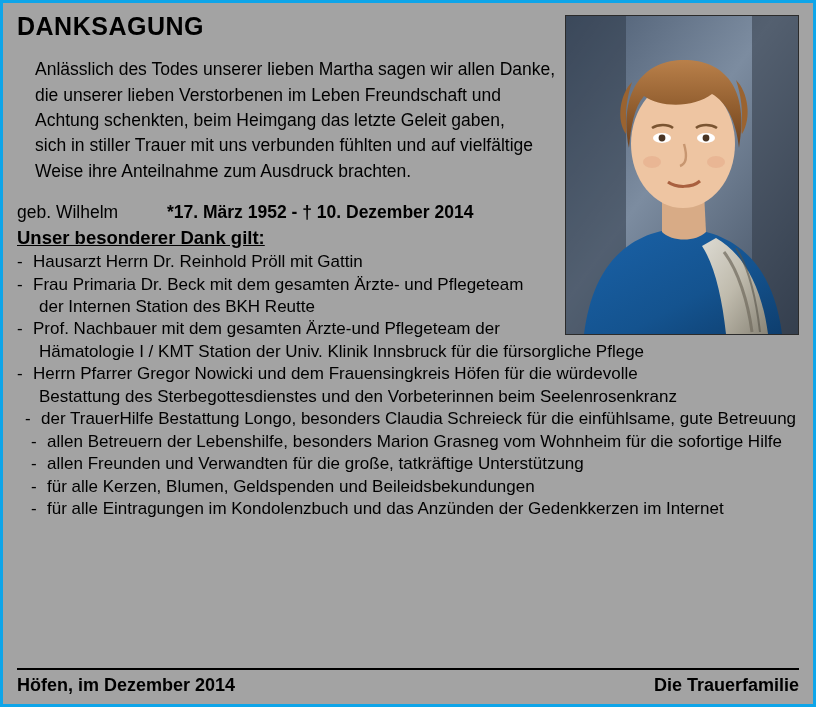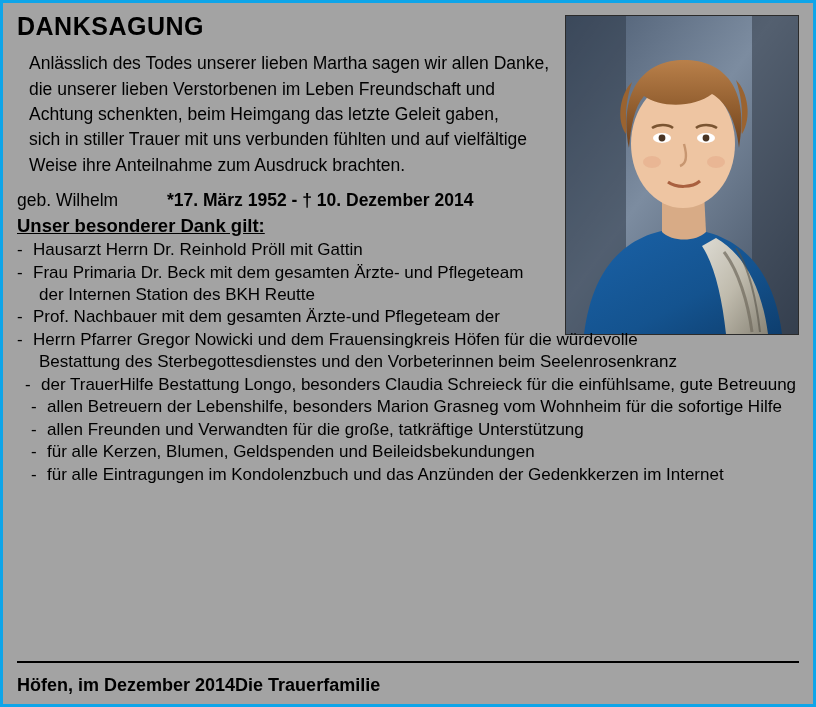--- a/index.html
+++ b/index.html
@@ -39,21 +39,21 @@
     font-size: 25px;
     font-weight: bold;
     letter-spacing: 0.5px;
     margin: 0 0 4px 0;
     line-height: 1.05;
   }
   .intro {
     width: 520px;
     font-size: 17.5px;
     line-height: 1.45;
-    margin: 12px;
+    margin: 18px;
   }
   .intro p { margin: 0; white-space: nowrap; }
 
   .deceased-name {
     font-family: "Liberation Serif", serif;
     font-style: italic;
     font-weight: bold;
     font-size: 43px;
     margin: 14px 0 2px 18px;
     letter-spacing: 1px;
@@ -97,24 +97,25 @@
   }
   li.indent-1 { margin-left: 8px; }
   li.indent-2 { margin-left: 14px; }
 
   .footer {
     position: absolute;
     left: 14px;
     right: 14px;
     bottom: 8px;
     display: flex;
+    justify-content: space-between;
     font-size: 18px;
     font-weight: bold;
     border-top: 2px solid #000;
-    padding-top: 12px;
+    padding-top: 5px;
   }
 </style>
 </head>
 <body>
 
 <div class="notice">
 
   <div class="portrait">
     <svg viewBox="0 0 232 318" preserveAspectRatio="none">
       <defs>
@@ -185,21 +186,21 @@
   <div class="dates-row">
     <span class="maiden">geb. Wilhelm</span>
     <span class="lifespan">*17. März 1952  -  † 10. Dezember 2014</span>
   </div>
 
   <div class="thanks-title">Unser besonderer Dank gilt:</div>
 
   <ul class="thanks-list">
     <li><span class="dash">-</span><span>Hausarzt Herrn Dr. Reinhold Pröll mit Gattin</span></li>
     <li><span class="dash">-</span><span>Frau Primaria Dr. Beck mit dem gesamten Ärzte- und Pflegeteam</span><span class="l2">der Internen Station des BKH Reutte</span></li>
-    <li><span class="dash">-</span><span>Prof. Nachbauer mit dem gesamten Ärzte-und Pflegeteam der</span></li>
+    <li><span class="dash">-</span><span>Prof. Nachbauer mit dem gesamten Ärzte-und Pflegeteam der</span><span class="l2">Hämatologie I / KMT Station der Univ. Klinik Innsbruck für die fürsorgliche Pflege</span></li>
     <li><span class="dash">-</span><span>Herrn Pfarrer Gregor Nowicki und dem Frauensingkreis Höfen für die würdevolle</span><span class="l2">Bestattung des Sterbegottesdienstes und den Vorbeterinnen beim Seelenrosenkranz</span></li>
     <li class="indent-1"><span class="dash">-</span><span>der TrauerHilfe Bestattung Longo, besonders Claudia Schreieck für die einfühlsame, gute Betreuung</span></li>
     <li class="indent-2"><span class="dash">-</span><span>allen Betreuern der Lebenshilfe, besonders Marion Grasneg vom Wohnheim für die sofortige Hilfe</span></li>
     <li class="indent-2"><span class="dash">-</span><span>allen Freunden und Verwandten für die große, tatkräftige Unterstützung</span></li>
     <li class="indent-2"><span class="dash">-</span><span>für alle Kerzen, Blumen, Geldspenden und Beileidsbekundungen</span></li>
     <li class="indent-2"><span class="dash">-</span><span>für alle  Eintragungen im Kondolenzbuch und das Anzünden der Gedenkkerzen im Internet</span></li>
   </ul>
 
   <div class="footer">
     <span>Höfen, im Dezember 2014</span>

